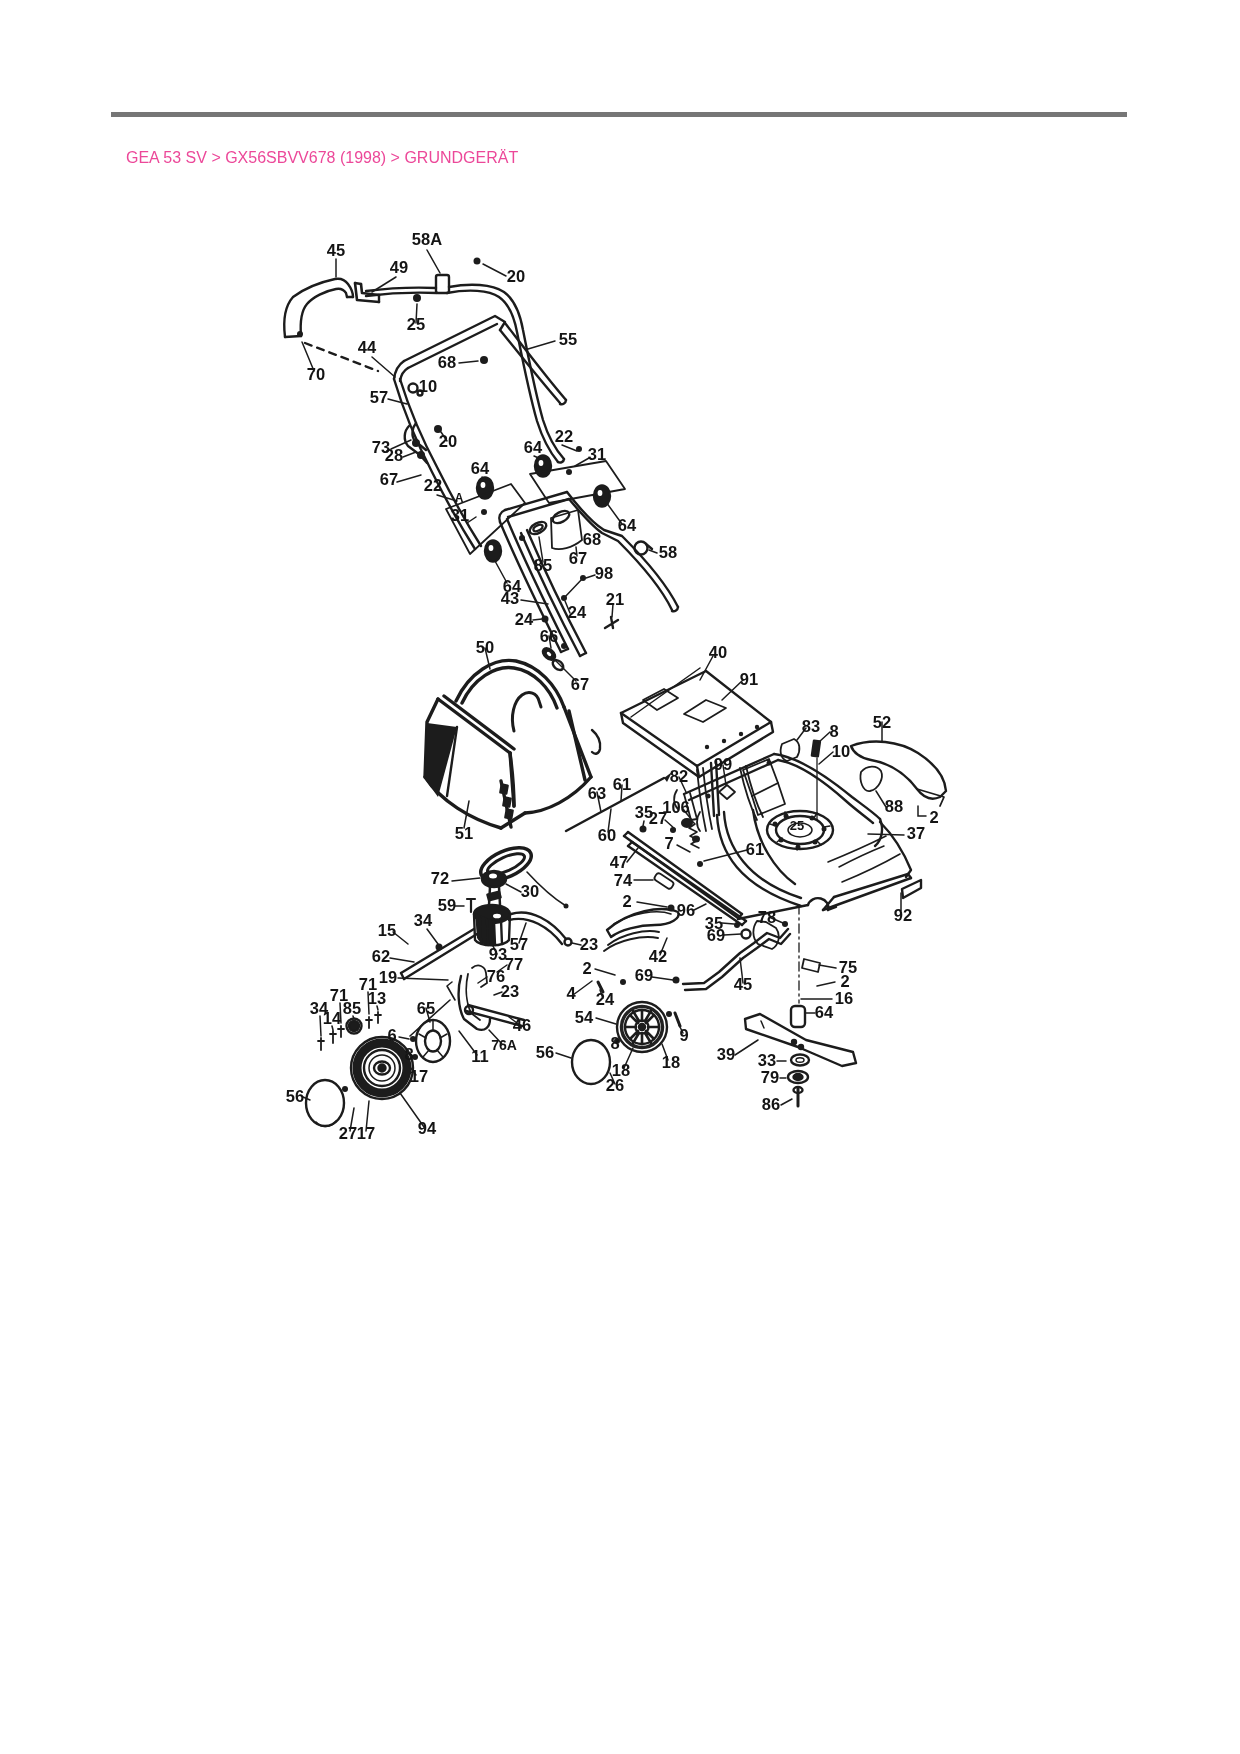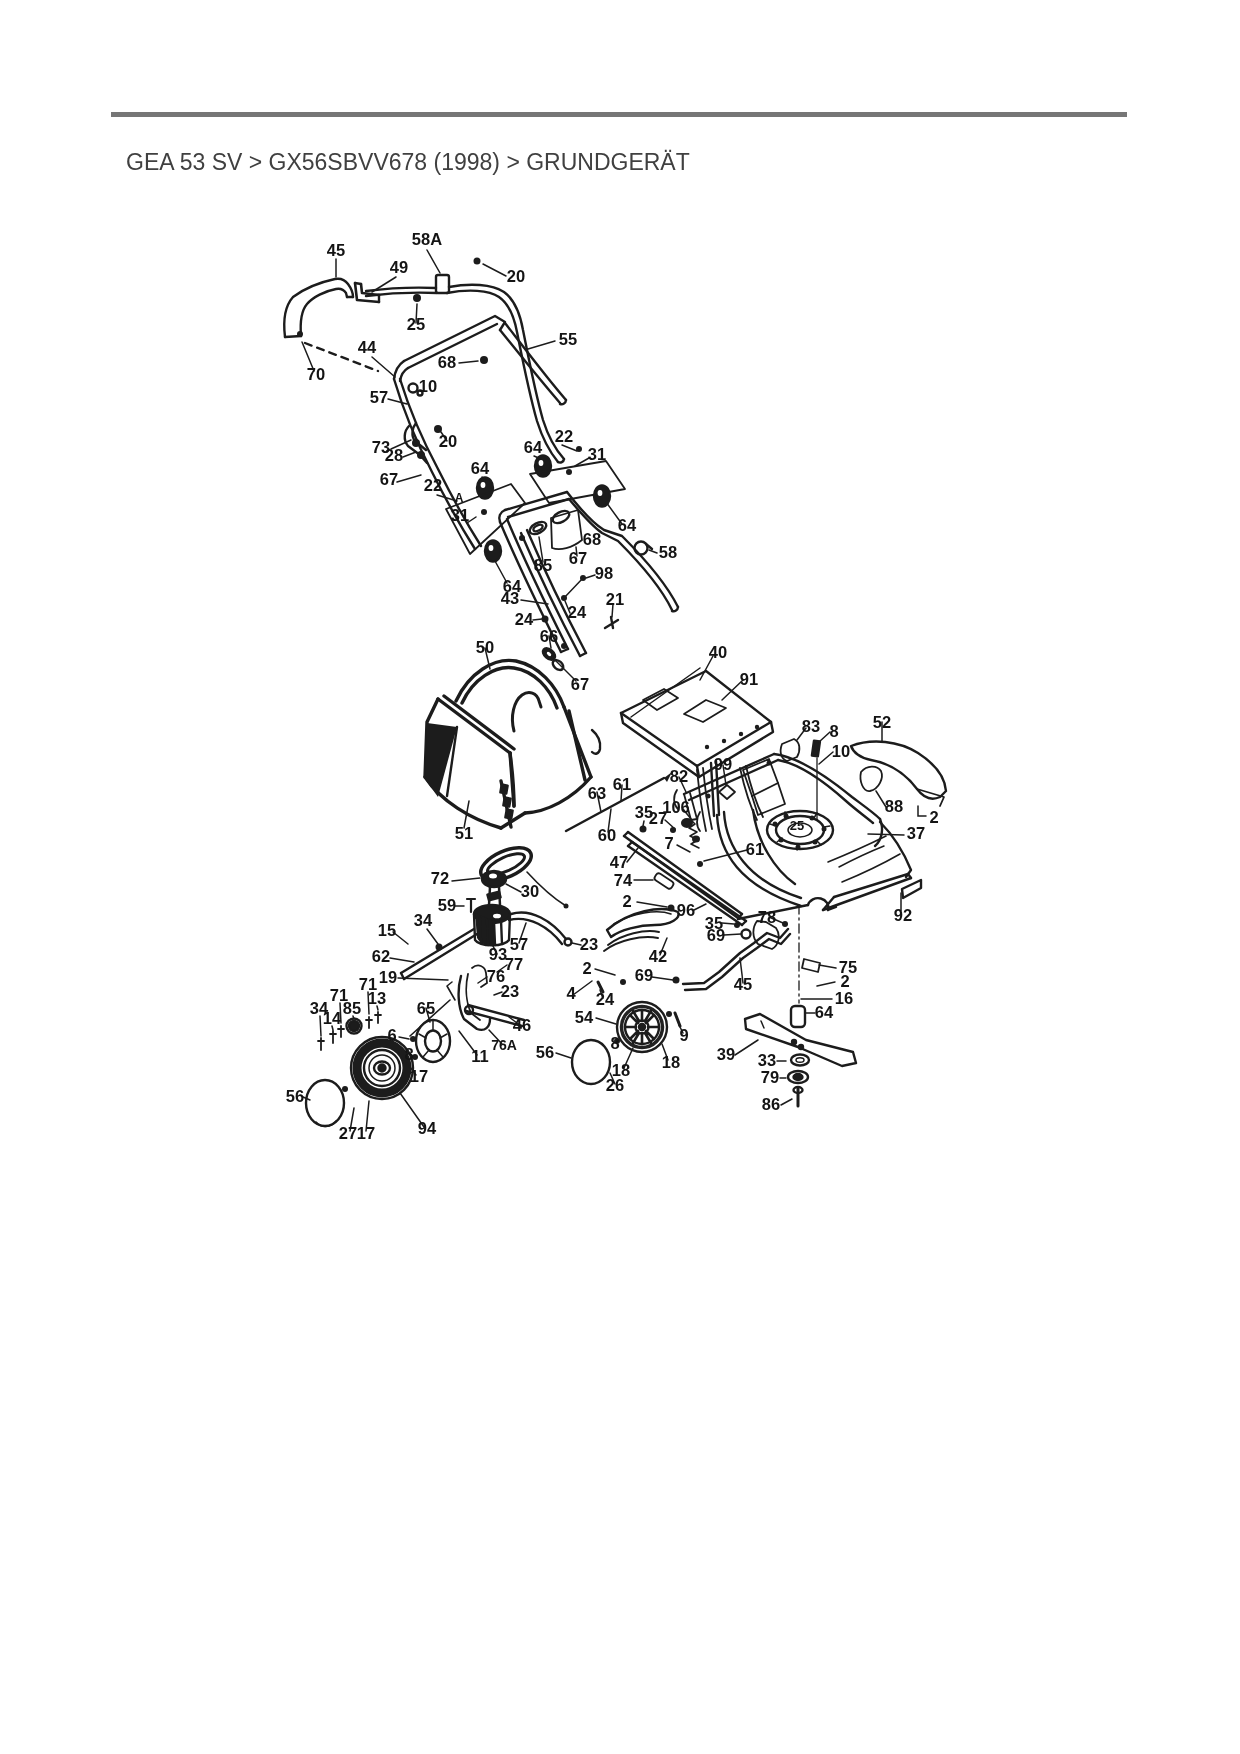--- a/index.html
+++ b/index.html
@@ -1,18 +1,18 @@
 <!DOCTYPE html>
 <html><head>
 <meta charset="utf-8">
 <style>
 html,body{margin:0;padding:0;background:#ffffff;}
 body{width:1240px;height:1754px;position:relative;font-family:"Liberation Sans",sans-serif;overflow:hidden;}
 .rule{position:absolute;left:111px;top:112px;width:1016px;height:5px;background:#767676;}
-.crumb{position:absolute;left:126px;top:149px;font-size:23px;color:#404040;white-space:pre;}
+.crumb{position:absolute;left:126px;top:149px;font-size:16px;color:#ec4899;white-space:pre;}
 svg{position:absolute;left:0;top:0;}
 </style>
 </head>
 <body>
 <div class="rule"></div>
 <div class="crumb">GEA 53 SV &gt; GX56SBVV678 (1998) &gt; GRUNDGERÄT</div>
 <svg width="1240" height="1754" viewBox="0 0 1240 1754">
 <g id="art" fill="none" stroke="#1c1c1c" stroke-width="2.4" stroke-linecap="round" stroke-linejoin="round">
 
 <path d="M285,337 C283,321 285,306 293,297 C305,288 321,282 335,279 C340,278 345,280 348,284 C351,288 353,293 353,297"></path>

